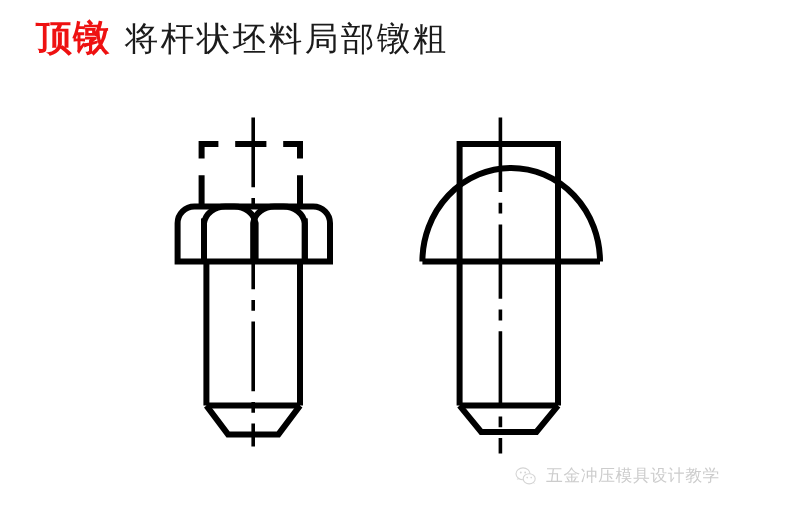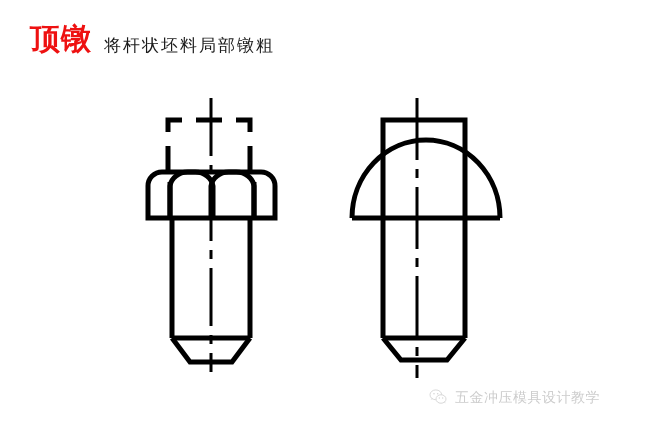--- a/index.html
+++ b/index.html
@@ -23,31 +23,31 @@
     background: #ffffff;
   }
 
   
   #title-row {
     position: absolute;
     left: 30px;
     top: 12px;
     height: 42px;
     display: flex;
-    align-items: flex-end;
+    align-items: center;
     white-space: nowrap;
   }
   #title-keyword {
     font-size: 30px;
     font-weight: 700;
     letter-spacing: 1px;
     line-height: 1;
   }
   #title-desc {
-    font-size: 17px;
+    font-size: 28px;
     font-weight: 400;
     color: #1b1b1b;
     letter-spacing: 2px;
     line-height: 1;
     margin-left: 12px;
   }
 
   
   #drawing {
     position: absolute;

